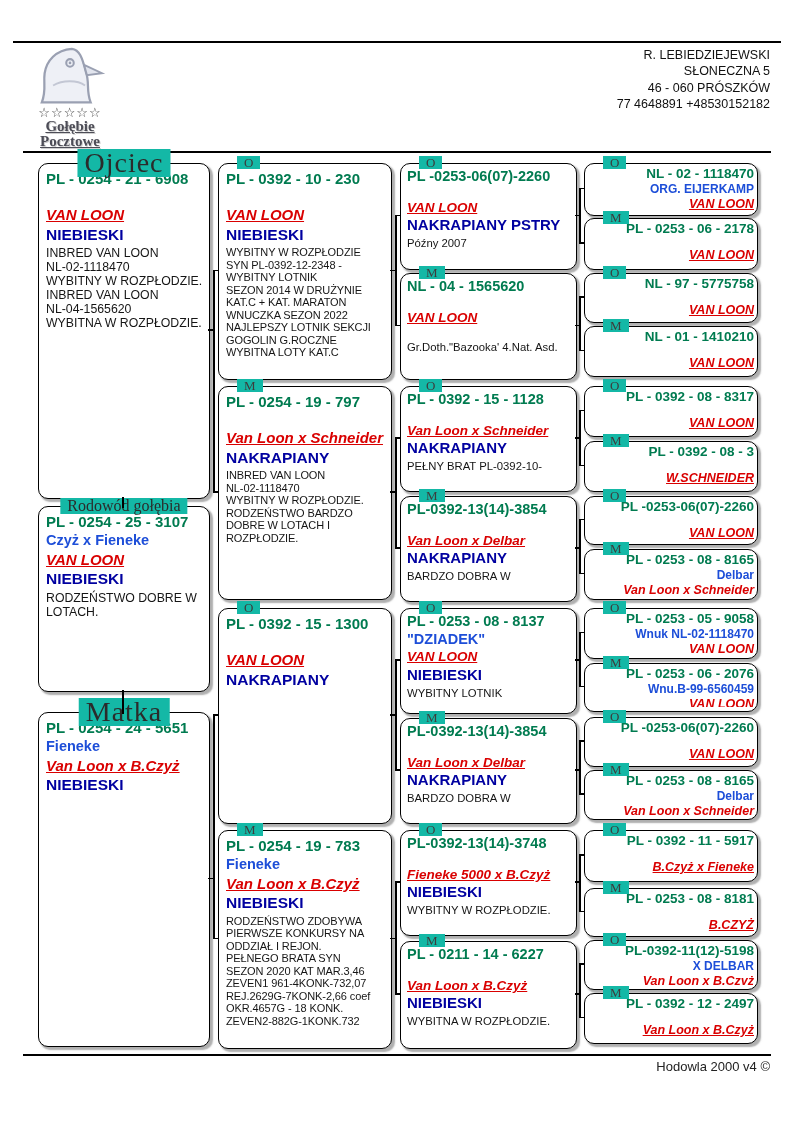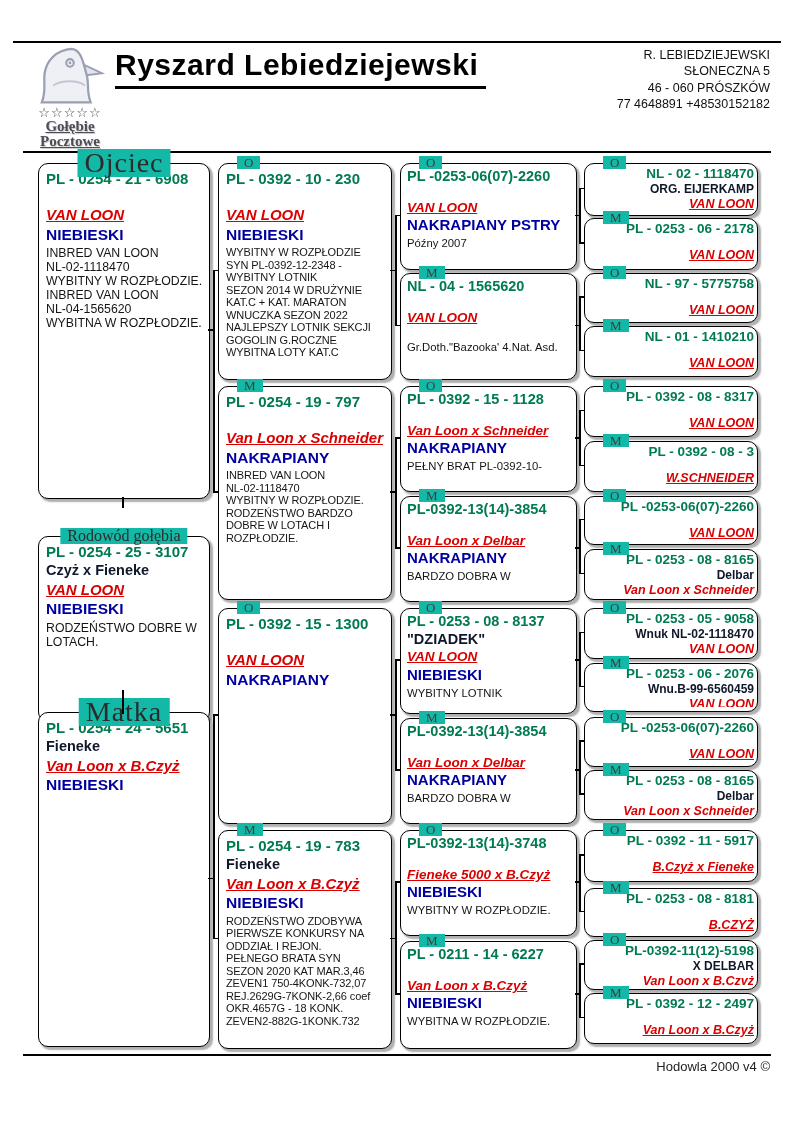--- a/index.html
+++ b/index.html
@@ -34,21 +34,21 @@
   .plabel{
     position:absolute;background:#14b8a6;padding:0 7px;white-space:nowrap;
     font-family:"Liberation Serif",serif;font-weight:normal;color:#2b2b2b;line-height:1;
   }
   .plabel.big{left:50%;transform:translateX(-50%);top:-15px;font-size:28px;letter-spacing:1px;}
   .plabel.mid{left:50%;transform:translateX(-50%);top:-9px;font-size:16px;}
   .plabel.om{left:18px;top:-8px;font-size:13px;color:#3c3c3c;}
   .pbody{padding:5px 5px 2px 7px;overflow:hidden;height:calc(100% - 7px);}
   .ln{white-space:nowrap;}
   .ln.ring{color:#007B50;font-weight:bold;font-size:15px;line-height:1.35;}
-  .ln.name1{color:#0f172a;font-weight:bold;font-size:14.5px;line-height:1.2;}
+  .ln.name1{color:#1d4ed8;font-weight:bold;font-size:14.5px;line-height:1.2;}
   .ln.name2{color:#D90000;font-weight:bold;font-style:italic;
     text-decoration:underline;font-size:15px;line-height:1.3;}
   .ln.colr{color:#0000A0;font-weight:bold;font-size:15.5px;line-height:1.25;}
   .ln.desc{color:#151515;font-size:12.3px;line-height:1.14;white-space:pre-line;margin-top:2px;}
   .ln.gap{height:16px;}
   
   .col1 .ln.desc{font-size:11px;letter-spacing:-0.1px;}
   .col2 .pbody{padding:3px 4px 2px 6px;}
   .col2 .ln.ring{font-size:14.5px;line-height:1.3;}
   .col2 .ln.name2{font-size:13.5px;}
@@ -75,21 +75,20 @@
       <path d="M57 20 L76 29 L60 31 Z" fill="#e2e5ee" stroke="#9aa0b2" stroke-width="2"></path>
       <circle cx="42" cy="18" r="4" fill="none" stroke="#9aa0b2" stroke-width="2.2"></circle>
       <circle cx="42" cy="18" r="1.4" fill="#9aa0b2"></circle>
       <path d="M24 42 C34 36 50 36 58 42" fill="none" stroke="#c3c7d4" stroke-width="2"></path>
     </svg>
     <div class="stars">☆☆☆☆☆</div>
     <div class="logo-t">Gołębie</div>
     <div class="logo-t">Pocztowe</div>
   </div>
 
-  <h1 class="title">Ryszard Lebiedziejewski</h1>
 
   <div class="address">R. LEBIEDZIEJEWSKI
 SŁONECZNA 5
 46 - 060 PRÓSZKÓW
 77 4648891 +48530152182</div>
 
   <div class="rule" style="left:23px;top:151px;width:748px;height:1.6px;"></div>
 
   <div id="pedigree">
       <div class="pbox col0" style="left: 38px; top: 163px; width: 170px; height: 334px;">
@@ -100,21 +99,21 @@
           <div class="ln name2">VAN LOON</div>
           <div class="ln colr">NIEBIESKI</div>
           <div class="ln desc">INBRED VAN LOON
 NL-02-1118470
 WYBITNY W ROZPŁODZIE.
 INBRED VAN LOON
 NL-04-1565620
 WYBITNA W ROZPŁODZIE.</div>
         </div>
       </div>
-      <div class="pbox col0" style="left: 38px; top: 536px; width: 170px; height: 184px;">
+      <div class="pbox col0" style="left: 38px; top: 506px; width: 170px; height: 184px;">
         <span class="plabel mid">Rodowód gołębia</span>
         <div class="pbody">
           <div class="ln ring">PL - 0254 - 25 - 3107</div>
           <div class="ln name1">Czyż x Fieneke</div>
           <div class="ln name2">VAN LOON</div>
           <div class="ln colr">NIEBIESKI</div>
           <div class="ln desc">RODZEŃSTWO DOBRE W
 LOTACH.</div>
         </div>
       </div>
@@ -174,21 +173,21 @@
         <div class="pbody">
           <div class="ln ring">PL - 0254 - 19 - 783</div>
           <div class="ln name1">Fieneke</div>
           <div class="ln name2">Van Loon x B.Czyż</div>
           <div class="ln colr">NIEBIESKI</div>
           <div class="ln desc">RODZEŃSTWO ZDOBYWA
 PIERWSZE KONKURSY NA
 ODDZIAŁ I REJON.
 PEŁNEGO BRATA SYN
 SEZON 2020 KAT MAR.3,46
-ZEVEN1 750-4KONK-732,07
+ZEVEN1 961-4KONK-732,07
 REJ.2629G-7KONK-2,66 coef
 OKR.4657G - 18 KONK.
 ZEVEN2-882G-1KONK.732</div>
         </div>
       </div>
       <div class="pbox col2" style="left: 400px; top: 163px; width: 175px; height: 105px;">
         <span class="plabel om">O</span>
         <div class="pbody">
           <div class="ln ring">PL -0253-06(07)-2260</div>
           <div class="ln gap"></div>

